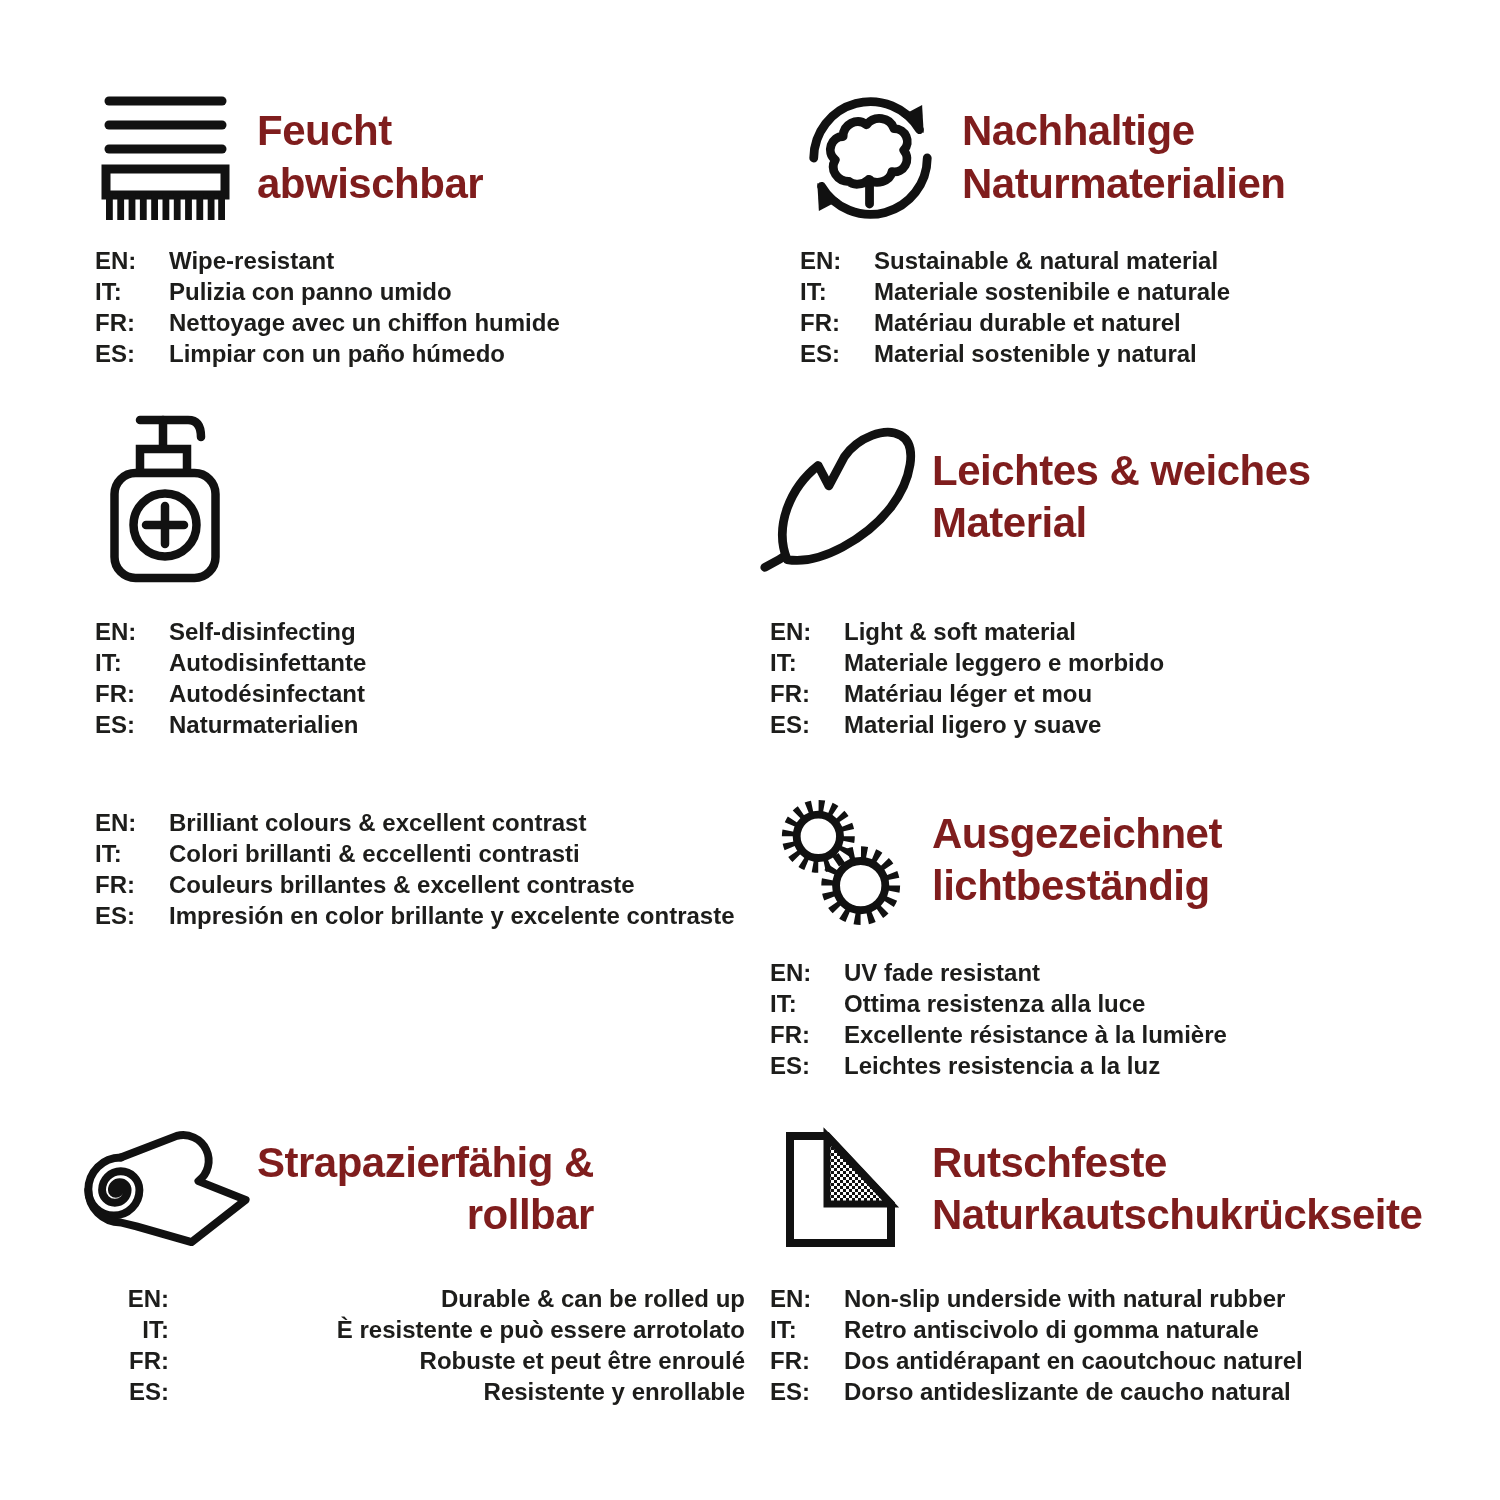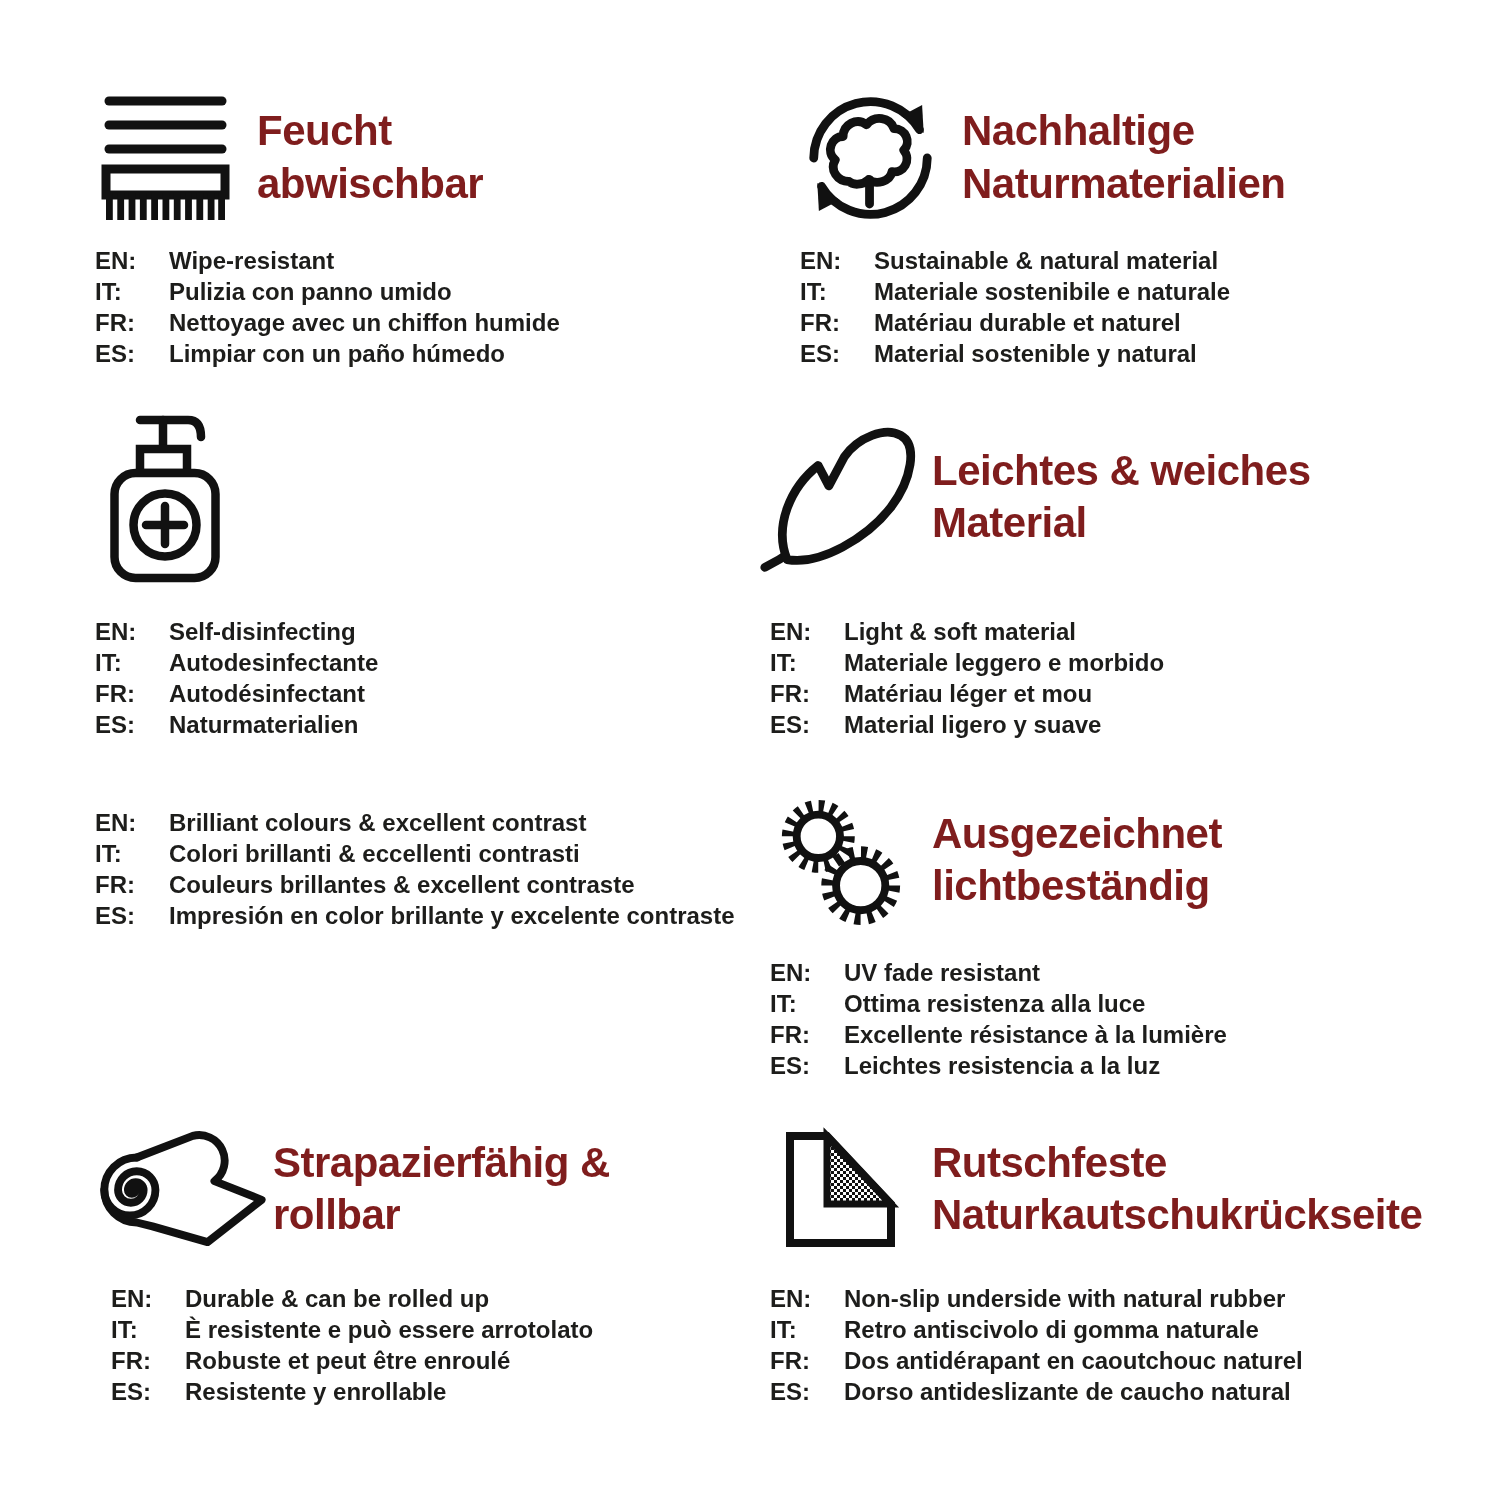--- a/index.html
+++ b/index.html
@@ -7,21 +7,21 @@
     position:relative;width:1500px;height:1500px;background:#fff;overflow:hidden;
     font-family:"Liberation Sans","DejaVu Sans",sans-serif;color:#1d1d1b;
   }
   .feature{position:absolute;}
   .s1{left:95px;top:90px;width:650px;}
   .s2{left:800px;top:90px;width:715px;}
   .s3{left:95px;top:410px;width:650px;}
   .s4{left:770px;top:410px;width:715px;}
   .s5{left:95px;top:785px;width:660px;}
   .s6{left:770px;top:785px;width:715px;}
-  .s7{left:111px;top:1125px;width:650px;}
+  .s7{left:95px;top:1125px;width:650px;text-align:right;}
   .s8{left:770px;top:1125px;width:715px;}
   .head{display:flex;align-items:center;}
   .r1 .head{height:135px;}
   .r2 .head{height:174px;}
   .r3 .head{height:150px;}
   .r4 .head{height:128px;}
   .icon-box{flex:0 0 140px;width:140px;display:flex;align-items:center;justify-content:center;overflow:visible;}
   .icon-box svg{overflow:visible;display:block;}
   .title{
     margin:0 0 0 22px;font-size:42px;line-height:1.24;font-weight:700;
@@ -146,21 +146,21 @@
         </svg>
       </div>
     </div>
     <div class="trans">
       <div class="trow">
           <span class="lab">EN:</span>
           <span class="val">Self-disinfecting</span>
         </div>
       <div class="trow">
           <span class="lab">IT:</span>
-          <span class="val">Autodesinfectante</span>
+          <span class="val">Autodisinfettante</span>
         </div>
       <div class="trow">
           <span class="lab">FR:</span>
           <span class="val">Autodésinfectant</span>
         </div>
       <div class="trow">
           <span class="lab">ES:</span>
           <span class="val">Naturmaterialien</span>
         </div>
     </div>

